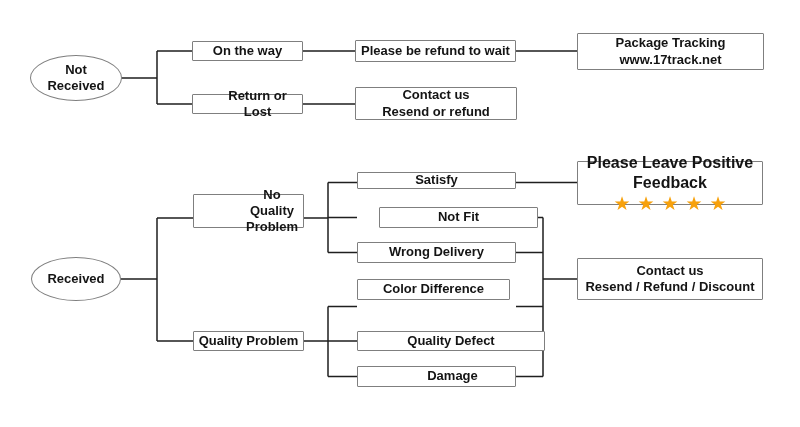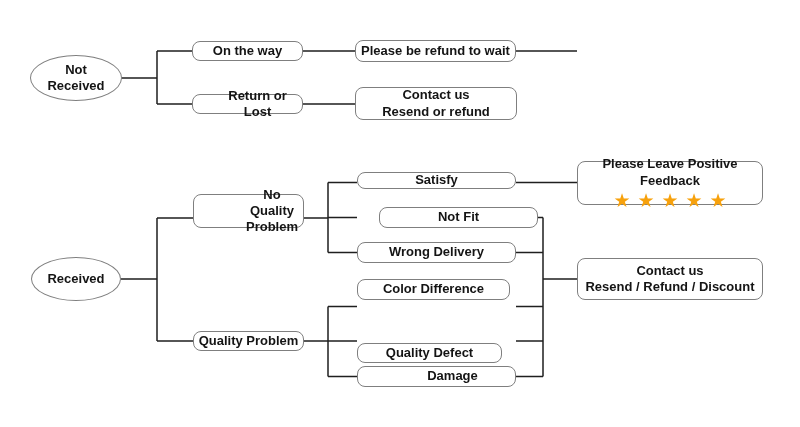--- a/index.html
+++ b/index.html
@@ -13,24 +13,24 @@
     font-family:"Liberation Sans",sans-serif;color:var(--text,#141414);
   }
   .wires{position:absolute;left:0;top:0;width:800px;height:427px;}
   .wires path{stroke:var(--line,#1f1f1f);stroke-width:1.5;fill:none;}
   .node{
     position:absolute;box-sizing:border-box;background:#fff;
     border:1.5px solid var(--box-border,#7f7f7f);
     display:flex;flex-direction:column;align-items:center;justify-content:center;
     text-align:center;font-size:13px;font-weight:600;line-height:1.24;
   }
-  .box{border-radius:8px;}
+  .box{border-radius:1px;}
   .ellipse{border-radius:50%;}
   .label{white-space:pre-line;display:block;}
-  .feedback .label{font-size:13px;}
+  .feedback .label{font-size:16px;}
   .stars{
     font-family:"DejaVu Sans",sans-serif;font-size:19px;line-height:1;
     color:var(--star,#f7a10c);letter-spacing:7px;margin-right:-7px;margin-top:2px;
     display:block;
   }
 </style>
 </head>
 <body>
 
 <div class="canvas">
@@ -51,20 +51,24 @@
   </div>
 
   <div class="node box" style="left:192px;top:94px;width:111px;height:20px;padding-left:20px;">
     <span class="label">Return or Lost</span>
   </div>
 
   <div class="node box" style="left:355px;top:40px;width:161px;height:22px;">
     <span class="label">Please be refund to wait</span>
   </div>
 
+  <div class="node box" style="left:577px;top:33px;width:187px;height:37px;">
+    <span class="label">Package Tracking
+www.17track.net</span>
+  </div>
 
   <div class="node box" style="left:355px;top:87px;width:162px;height:33px;">
     <span class="label">Contact us
 Resend or refund</span>
   </div>
 
   <div class="node ellipse" style="left:31px;top:257px;width:90px;height:44px;">
     <span class="label">Received</span>
   </div>
 
@@ -86,21 +90,21 @@
   </div>
 
   <div class="node box" style="left:357px;top:242px;width:159px;height:21px;">
     <span class="label">Wrong Delivery</span>
   </div>
 
   <div class="node box" style="left:357px;top:279px;width:153px;height:21px;">
     <span class="label">Color Difference</span>
   </div>
 
-  <div class="node box" style="left:357px;top:331px;width:145px;height:20px;margin-top:12px;">
+  <div class="node box" style="left:357px;top:331px;width:188px;height:20px;">
     <span class="label">Quality Defect</span>
   </div>
 
   <div class="node box" style="left:357px;top:366px;width:159px;height:21px;padding-left:32px;">
     <span class="label">Damage</span>
   </div>
 
   <div class="node box feedback" style="left:577px;top:161px;width:186px;height:44px;">
     <span class="label">Please Leave Positive Feedback</span>
     <span class="stars">★★★★★</span>

